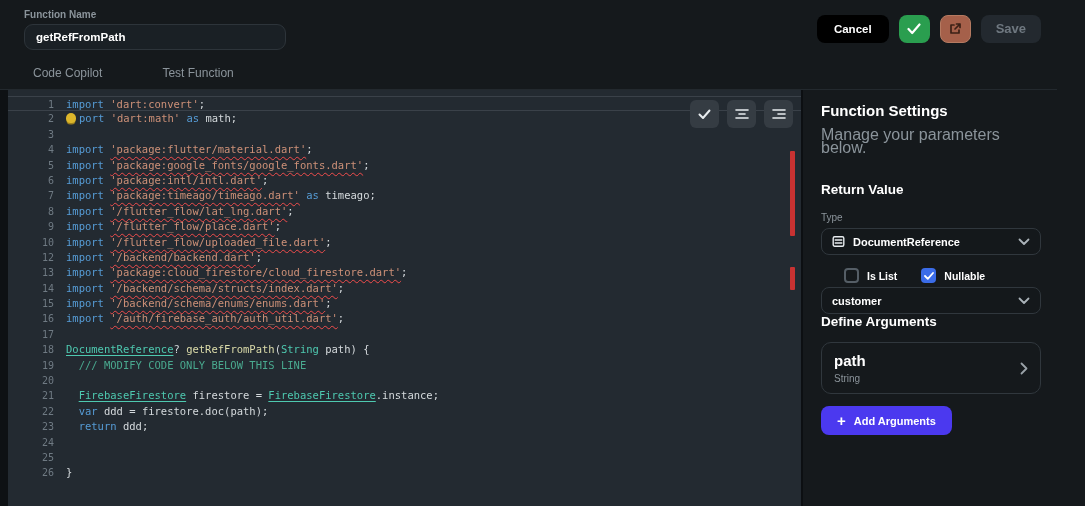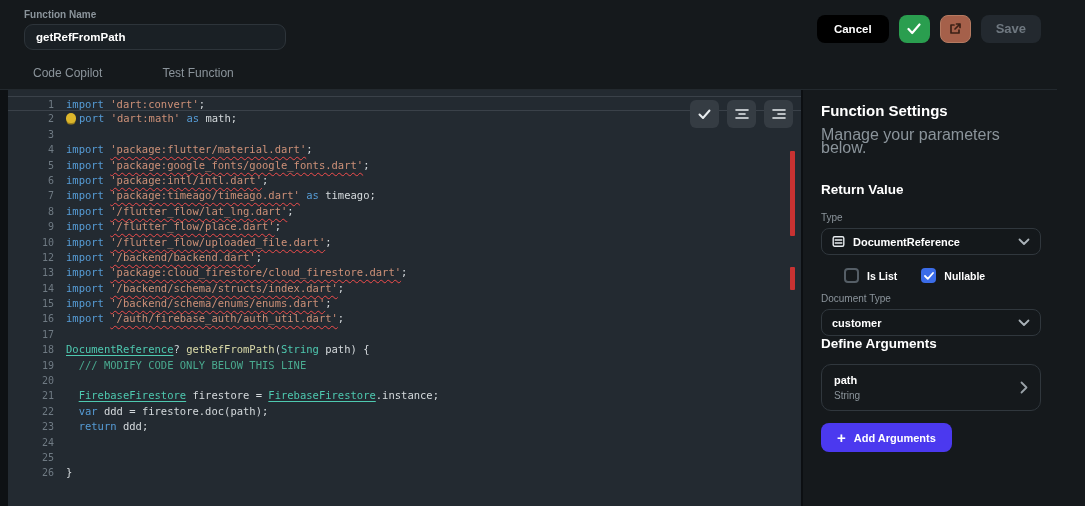--- a/index.html
+++ b/index.html
@@ -71,21 +71,21 @@
   .dd .dd-ic { display:inline-flex; margin-right:8px; }
   .dd .chev { margin-left:auto; display:inline-flex; }
   .chk-row { margin-top:13px; display:flex; align-items:center; gap:8px;margin-left:23px; }
   .chk-gap { width:8px; }
   .cbx { width:15px; height:15px; border-radius:4px; flex:none; cursor:pointer; display:inline-flex; align-items:center; justify-content:center; }
   .cbx.off { border:2px solid #555e66; background:transparent; }
   .cbx.on { background:#3b6ce8; }
   .chk-lbl { font-size:10.5px; font-weight:bold; color:#fff; }
   .arg-card { margin-top:12px; border:1px solid #30373d; border-radius:10px; padding:9px 12px; display:flex; align-items:center; cursor:pointer; }
   .arg-info { display:flex; flex-direction:column; }
-  .arg-name { font-size:11px; font-weight:bold; }
+  .arg-name { font-size:15px; font-weight:bold; }
   .arg-type { font-size:10px; color:#8b949b; margin-top:4px; }
   .arg-chev { margin-left:auto; display:inline-flex; }
   .btn-add { margin-top:12px; height:29px; background:#4b39ef; color:#fff; border:none; border-radius:8px; display:inline-flex; align-items:center; gap:8px; padding:0 16px; font-family:inherit; font-size:11px; font-weight:bold; cursor:pointer; }
   .btn-add .plus { font-size:15px; font-weight:bold; line-height:1; margin-top:-1px; }
 </style>
 </head>
 <body>
 
 <div class="app">
 
@@ -217,21 +217,20 @@
         <span class="chk-lbl">Is List</span>
         <span class="chk-gap"></span>
         <span class="cbx on">
           <svg width="10" height="8" viewBox="0 0 10 8">
               <polyline points="1,4 3.8,6.8 9,1" fill="none" stroke="#fff" stroke-width="1.8" stroke-linecap="round" stroke-linejoin="round"></polyline>
             </svg>
         </span>
         <span class="chk-lbl">Nullable</span>
       </div>
 
-      <div class="st-lbl doctype">Document Type</div>
       <div class="dd">
         <span class="dd-txt">customer</span>
         <span class="chev">
           <svg width="12" height="8" viewBox="0 0 12 8">
               <polyline points="1.5,1.5 6,6 10.5,1.5" fill="none" stroke="#aab2b8" stroke-width="1.8" stroke-linecap="round" stroke-linejoin="round"></polyline>
             </svg>
         </span>
       </div>
 
       <div class="st-h2 da">Define Arguments</div>

